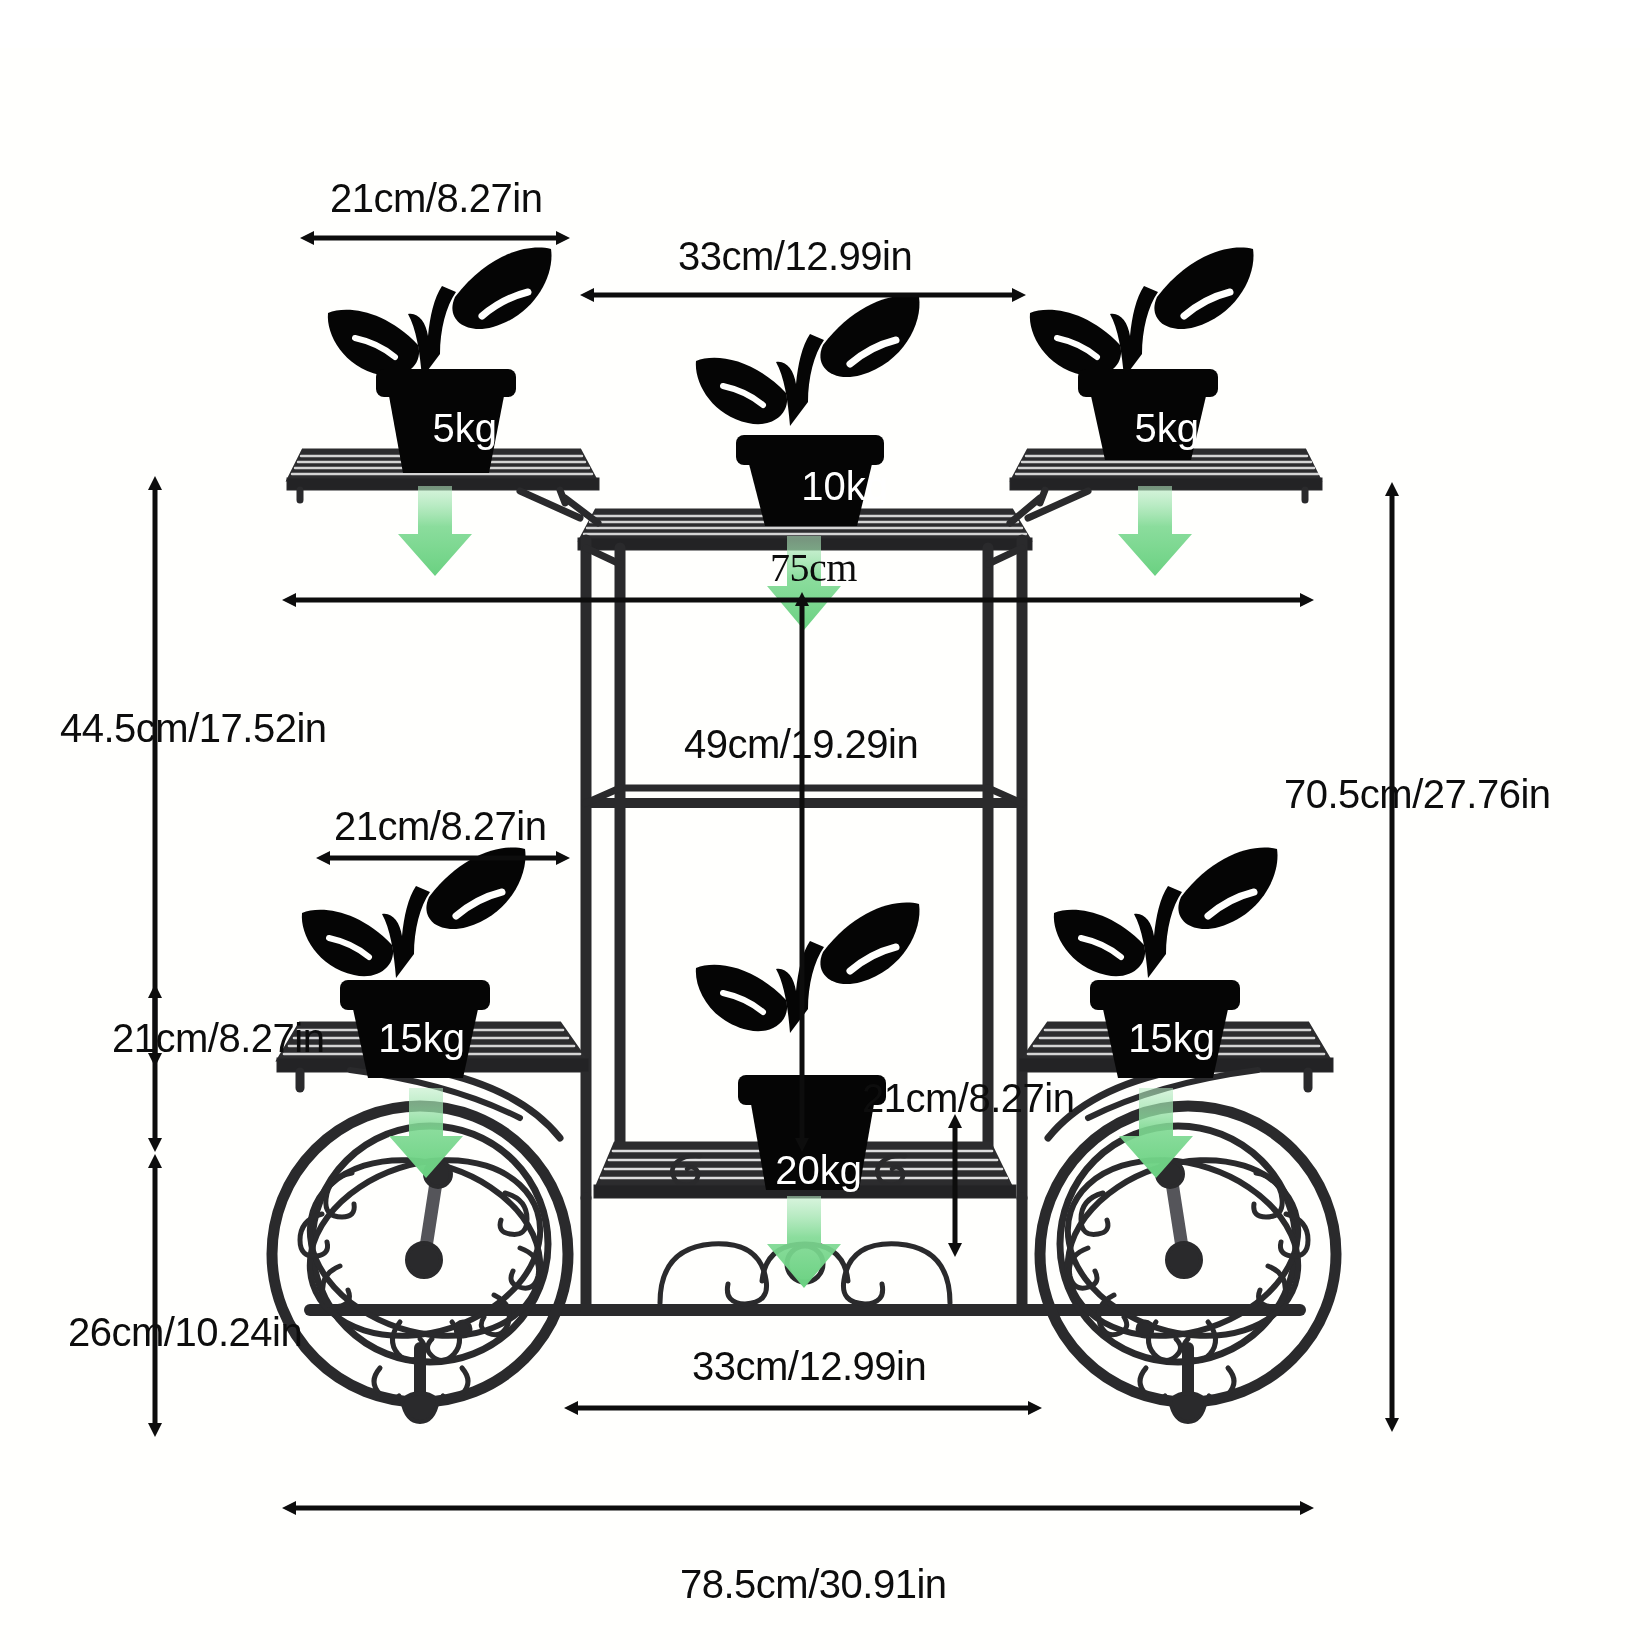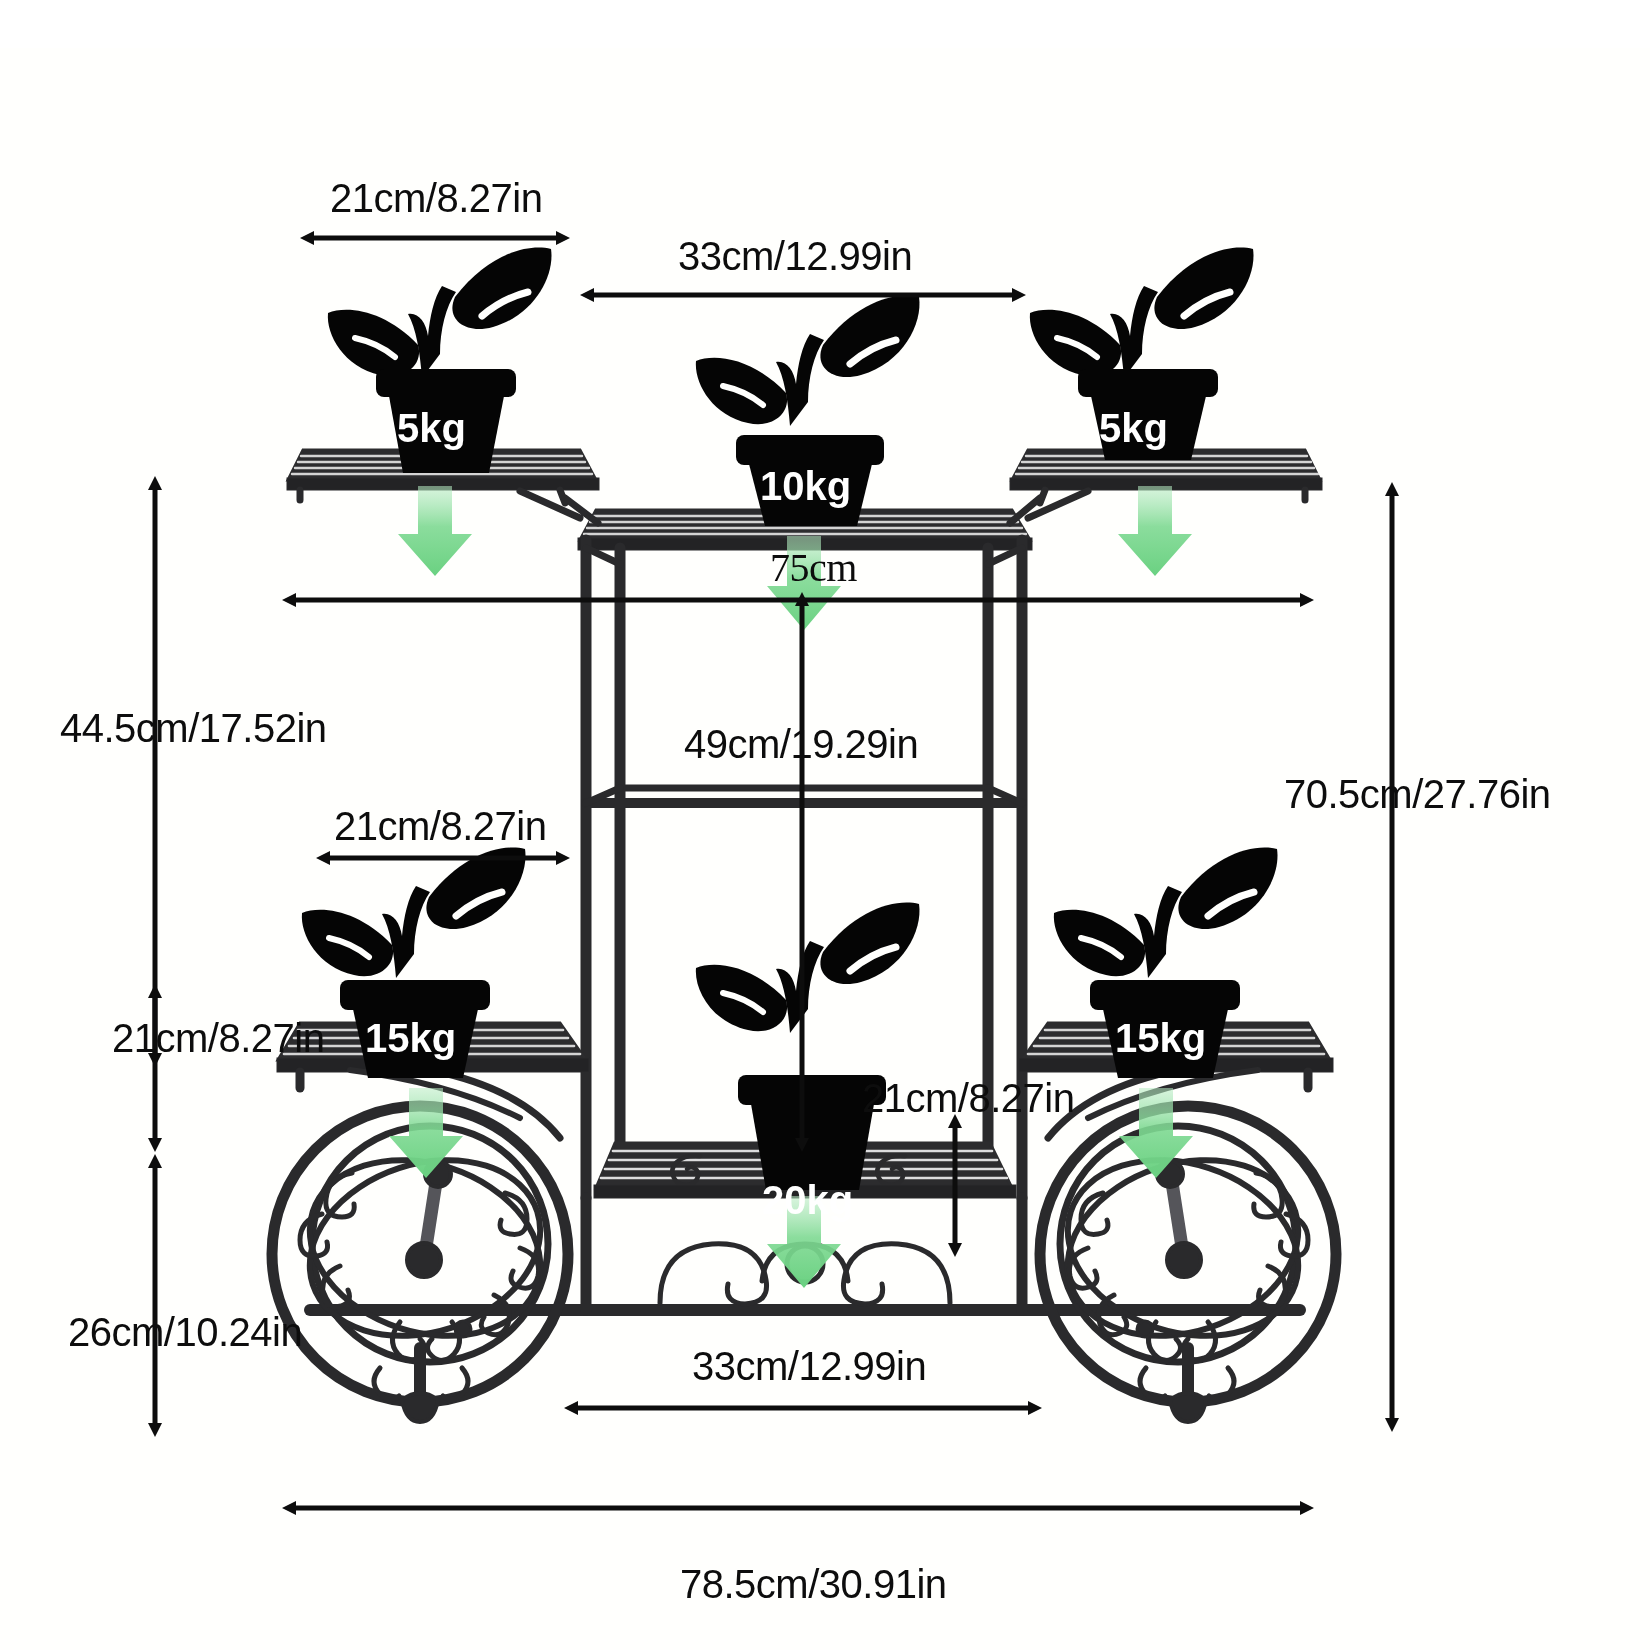--- a/index.html
+++ b/index.html
@@ -23,22 +23,22 @@
     line-height: 1;
     letter-spacing: -0.5px;
   }
   .kglabel {
     position:absolute;
     color:#ffffff;
     font-size:40px;
     font-family:"Liberation Sans", sans-serif;
     white-space:nowrap;
     line-height:1;
-    text-align:left;
-    font-weight:700;
+    text-align:right;
+    font-weight:400;
   }
 </style>
 </head>
 <body>
 
 <div id="stage" style="background: rgb(255, 255, 253); margin-top: 48px;">
 
   <svg id="art" viewBox="0 0 1650 1650">
     <defs>
       <marker id="ahL" markerWidth="16" markerHeight="14" refX="14" refY="7" orient="auto" markerUnits="userSpaceOnUse">
@@ -349,23 +349,23 @@
   <div class="dimlabel" style="left:68px; top:1264px;">26cm/10.24in</div>
 
   <div class="dimlabel" style="left:862px; top:1030px;">21cm/8.27in</div>
 
   <div class="dimlabel" style="left:692px; top:1298px;">33cm/12.99in</div>
 
   <div class="dimlabel" style="left:680px; top:1516px;">78.5cm/30.91in</div>
 
   <div class="kglabel" style="left:397px; top:360px; width:100px;">5kg</div>
 
-  <div class="kglabel" style="left:760px; top:418px; width:100px;">10kg</div>
+  <div class="kglabel" style="left:788px; top:418px; width:100px;">10kg</div>
 
   <div class="kglabel" style="left:1099px; top:360px; width:100px;">5kg</div>
 
   <div class="kglabel" style="left:365px; top:970px; width:100px;">15kg</div>
 
-  <div class="kglabel" style="left:762px; top:1132px; width:100px;">20kg</div>
+  <div class="kglabel" style="left:762px; top:1102px; width:100px;">20kg</div>
 
   <div class="kglabel" style="left:1115px; top:970px; width:100px;">15kg</div>
 
 </div>
 
 </body></html>

